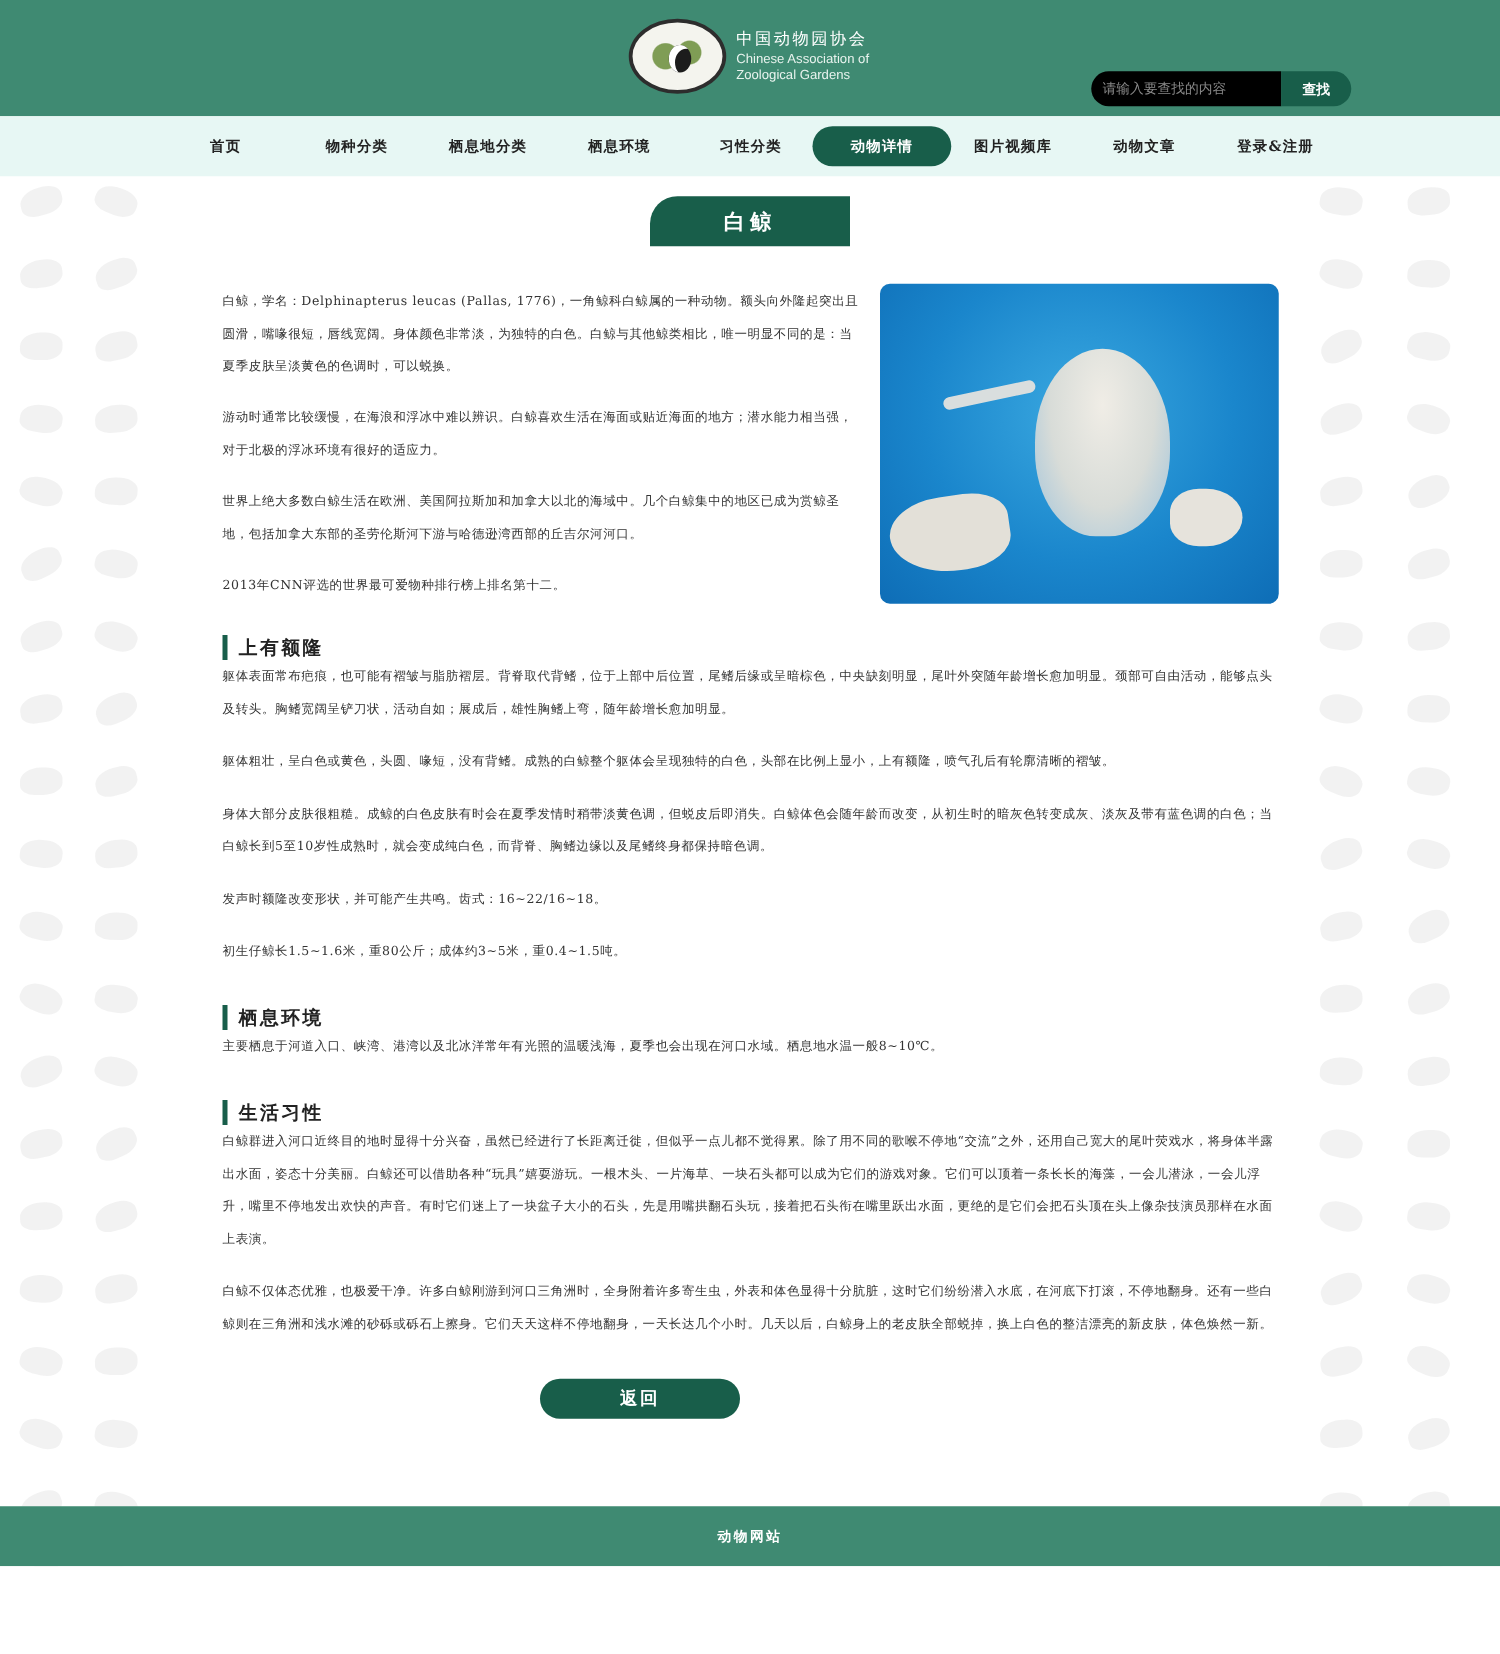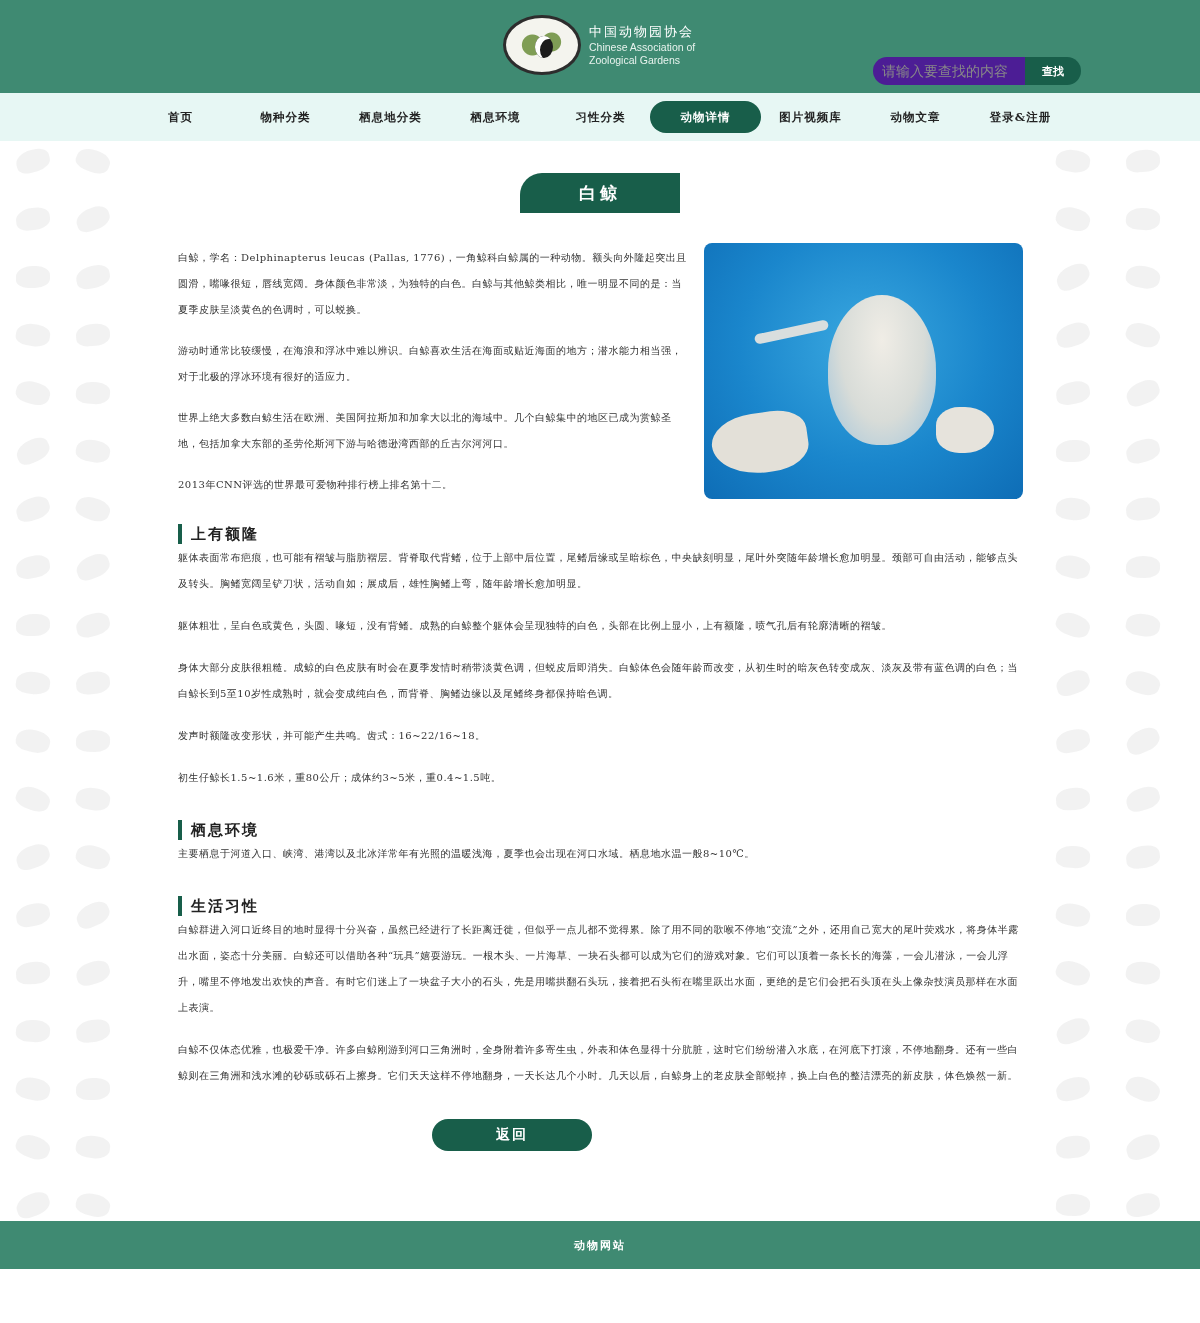--- a/index.html
+++ b/index.html
@@ -43,21 +43,21 @@
       border-radius: 50%; background: #1c1c1c; box-shadow: inset 5px 3px 0 #fff;
     }
     .logo-text { margin-left: 8px; color: #fff; }
     .logo-cn { font-size: 13px; letter-spacing: 2px; line-height: 18px; }
     .logo-en { font-family: "Liberation Sans", sans-serif; font-size: 10.5px; line-height: 13px; color: #e8f3ee; }
     .search {
       position: absolute; left: 873px; top: 57px; display: flex; align-items: center;
     }
     .search-input {
       width: 152px; height: 28px; border: none; border-radius: 14px 0 0 14px;
-      padding-left: 9px; font-size: 14px; color: #888; background: #4c1d95;
+      padding-left: 9px; font-size: 11px; color: #888; background: #000000;
       font-family: "Liberation Sans", sans-serif; outline: none;
     }
     .search-input::placeholder { color: #888; }
     .search-btn {
       width: 56px; height: 28px; border: none; border-radius: 0 14px 14px 0;
       background: #185e4a; color: #fff; font-size: 11px; font-weight: bold;
       font-family: "DejaVu Serif", serif; cursor: pointer;
     }
     
     .nav {
@@ -66,21 +66,21 @@
       display: flex; align-items: center;
       padding-left: 128px;
     }
     .nav-item {
       width: 105px; height: 32px; display: flex; align-items: center; justify-content: center;
       font-size: 11.5px; font-weight: bold; color: #222; border-radius: 16px;
       cursor: pointer; letter-spacing: 1px;
     }
     .nav-item.active { background: #185e4a; color: #fff; width: 111px; margin: 0 -3px; }
     
-    .main { position: relative; z-index: 2; width: 1024px; padding-top: 32px; }
+    .main { position: relative; z-index: 2; width: 1024px; padding-top: 16px; }
     .title-tab {
       margin-left: 520px; width: 160px; height: 40px;
       background: #185e4a; color: #fff; border-radius: 22px 0 0 0;
       display: flex; align-items: center; justify-content: center;
       font-size: 17px; font-weight: bold; letter-spacing: 4px;
     }
     .content { width: 845px; margin-left: 178px; }
     .intro { display: flex; margin-top: 32px; }
     .intro-text { width: 510px; }
     p.para {

